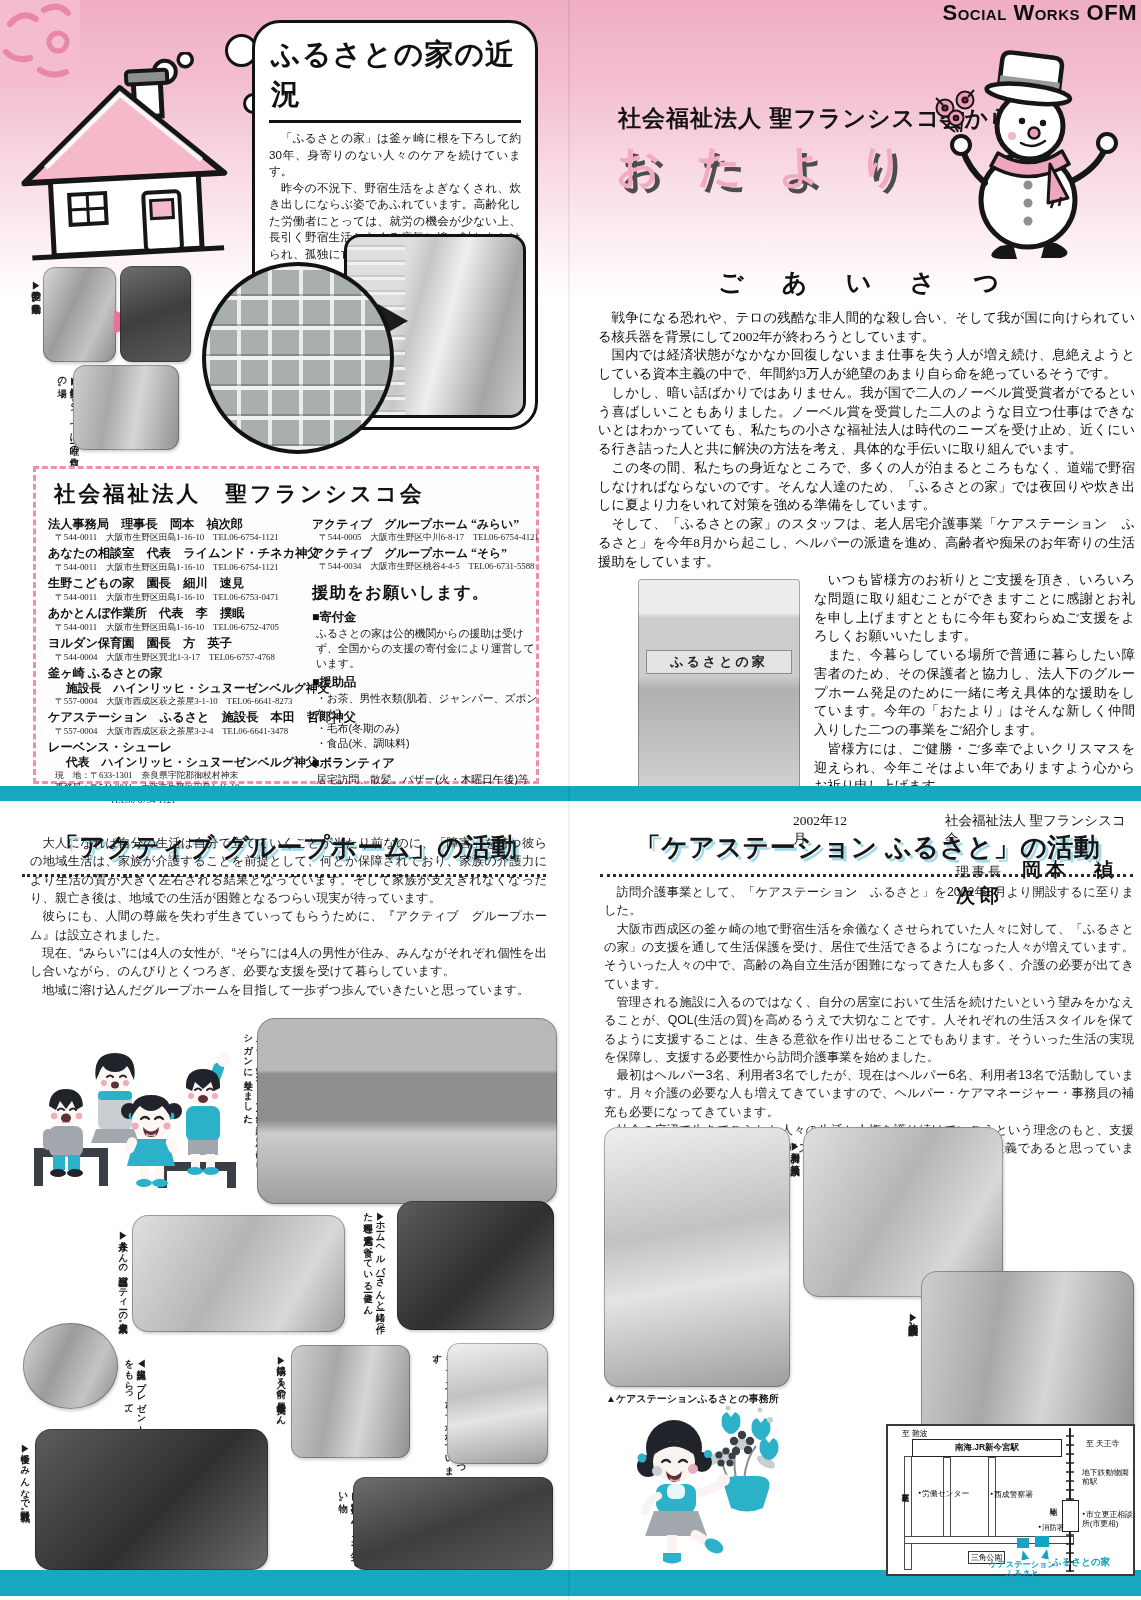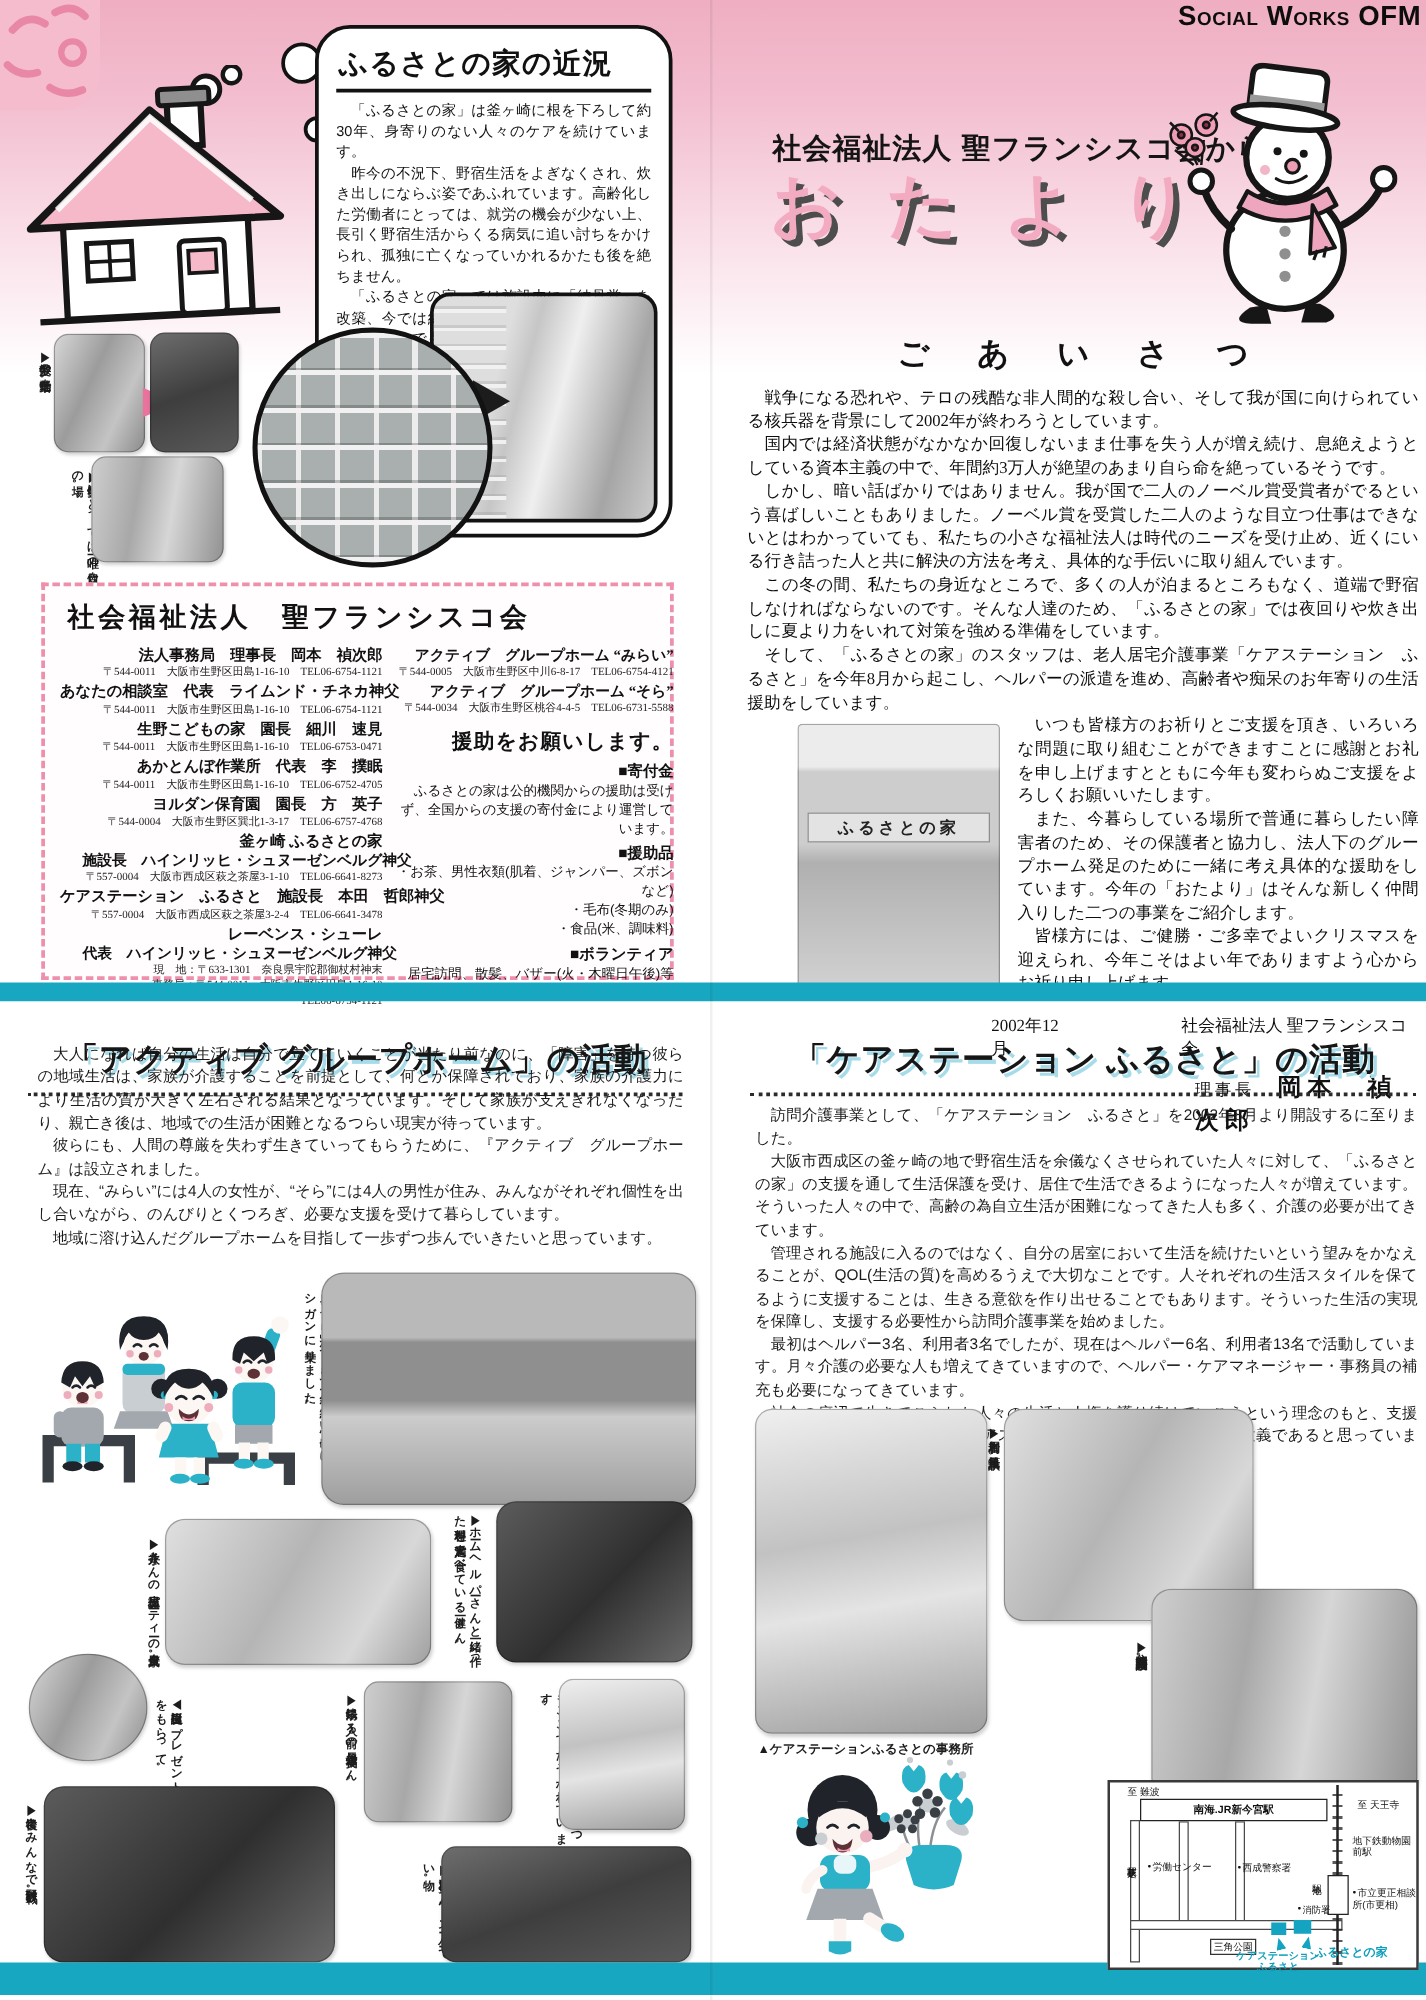--- a/index.html
+++ b/index.html
@@ -11,21 +11,21 @@
     background:linear-gradient(180deg,#efaec2 0%,#f3bfd0 28%,#f9dde6 60%,rgba(255,255,255,0) 100%);}
   .fold-crease{position:absolute;left:568px;top:0;width:2px;height:100%;background:rgba(0,0,0,.06);}
   .bar{position:absolute;left:0;width:100%;background:#18a7c0;}
   .bar-top{top:786px;height:15px;}
   .bar-bottom{top:1570px;height:26px;}
   
   .corner-art{left:0;top:0;width:80px;height:88px;border-radius:0 0 30px 0;overflow:hidden;}
   
   .bubble{left:252px;top:20px;width:286px;height:410px;background:#fff;border:3.5px solid #121212;
           border-radius:28px;box-sizing:border-box;padding:10px 14px;z-index:3;}
-  .bubble-title{font-size:23px;font-weight:800;letter-spacing:1px;border-bottom:3px solid #121212;
+  .bubble-title{font-size:29px;font-weight:800;letter-spacing:1px;border-bottom:3px solid #121212;
                 padding:2px 2px 5px;margin-bottom:7px;}
   .bubble-text p{font-size:11.6px;line-height:1.43;font-weight:500;margin:0;text-align:justify;}
   .room-ph{position:absolute;right:9px;bottom:9px;width:176px;height:178px;border:3px solid #121212;border-radius:16px;
     background:repeating-linear-gradient(0deg,rgba(242,242,242,.95) 0 3px,rgba(140,140,140,.25) 3px 5px,transparent 5px 15px) 0 0/58px 100% no-repeat,
     linear-gradient(105deg,#dedede 0 30%,#c6c6c6 40%,#efefef 55%,#a5a5a5 80%,#cccccc);}
   .tb{background:#fff;border:3.5px solid #121212;border-radius:50%;z-index:2;}
   .tb1{left:225px;top:34px;width:27px;height:27px;}
   .tb2{left:243px;top:93px;width:15px;height:15px;}
   .circle-ph{left:202px;top:262px;width:184px;height:184px;border:4px solid #121212;border-radius:50%;z-index:5;
     background-color:#a9afaf;
@@ -46,37 +46,37 @@
   
   .vcap{position:absolute;writing-mode:vertical-rl;font-size:9.4px;line-height:1.3;letter-spacing:.5px;
         color:#1c1c1c;font-weight:600;}
   .hcap{position:absolute;font-size:10px;font-weight:700;color:#1c1c1c;}
   .pink-arrow{left:114px;top:310px;width:27px;height:24px;background:#e8739c;
               clip-path:polygon(0 0,100% 50%,0 100%);}
   
   .org-box{left:33px;top:466px;width:506px;height:318px;border:3px dashed #ee8fac;background:#fffdfe;
            box-sizing:border-box;padding:8px 12px;}
   .org-title{font-family:"Liberation Serif",serif;font-size:21.5px;font-weight:700;letter-spacing:3px;margin:2px 0 6px 6px;}
-  .org-cols{display:flex;text-align:right;}
+  .org-cols{display:flex;}
   .org-left{width:258px;flex:none;}
   .org-right{flex:1;padding-left:6px;}
   .ln{font-family:"Liberation Serif",serif;line-height:1.2;white-space:nowrap;}
   .ln.name{font-size:12.2px;font-weight:700;margin-top:2.5px;}
   .ln.sub{font-size:11.8px;font-weight:700;margin-left:18px;}
   .ln.addr{font-size:8.8px;color:#222;margin-left:7px;line-height:1.45;}
   .ln.addrtel{font-size:8.8px;color:#222;margin-left:62px;line-height:1.45;}
   .org-right .ln.name{font-size:11.8px;}
   .support{margin-top:9px;}
   .support-title{font-size:16.5px;font-weight:900;letter-spacing:1px;margin:2px 0 5px;}
   .sup-h{font-size:12.3px;font-weight:800;margin-top:4px;}
   .sup-b{font-size:10.8px;line-height:1.38;margin-left:4px;font-weight:500;}
   
   .brand{right:4px;top:0;font-size:22px;font-weight:800;font-variant:small-caps;letter-spacing:.5px;color:#0d0d0d;}
   .org-line{left:618px;top:103px;font-size:23px;font-weight:800;letter-spacing:1px;color:#141414;}
-  .otayori{left:616px;top:127px;font-size:56px;font-weight:900;color:#f3abc1;letter-spacing:36px;
+  .otayori{left:616px;top:137px;font-size:44px;font-weight:900;color:#f3abc1;letter-spacing:36px;
            white-space:nowrap;text-shadow:5px 5px 0 #4d4d4d;}
   
   .greeting{left:598px;top:266px;width:537px;}
   .greet-title{text-align:center;font-family:"Liberation Serif",serif;font-size:25px;font-weight:700;
                letter-spacing:16px;margin:0 0 10px;}
   .greeting p{font-family:"Liberation Serif",serif;font-size:13.3px;line-height:1.41;margin:0;text-align:justify;color:#0d0d0d;}
   .greet-photo{float:left;width:162px;height:214px;margin:8px 14px 2px 40px;border-radius:4px;position:relative;
                box-shadow:inset 0 0 0 1px rgba(0,0,0,.3);}
   .store-sign{position:absolute;top:33%;left:5%;right:5%;background:#e3e3e3;border:1px solid #8d8d8d;
               text-align:center;font-size:13px;font-weight:700;letter-spacing:3px;color:#222;padding:2px 0;}

